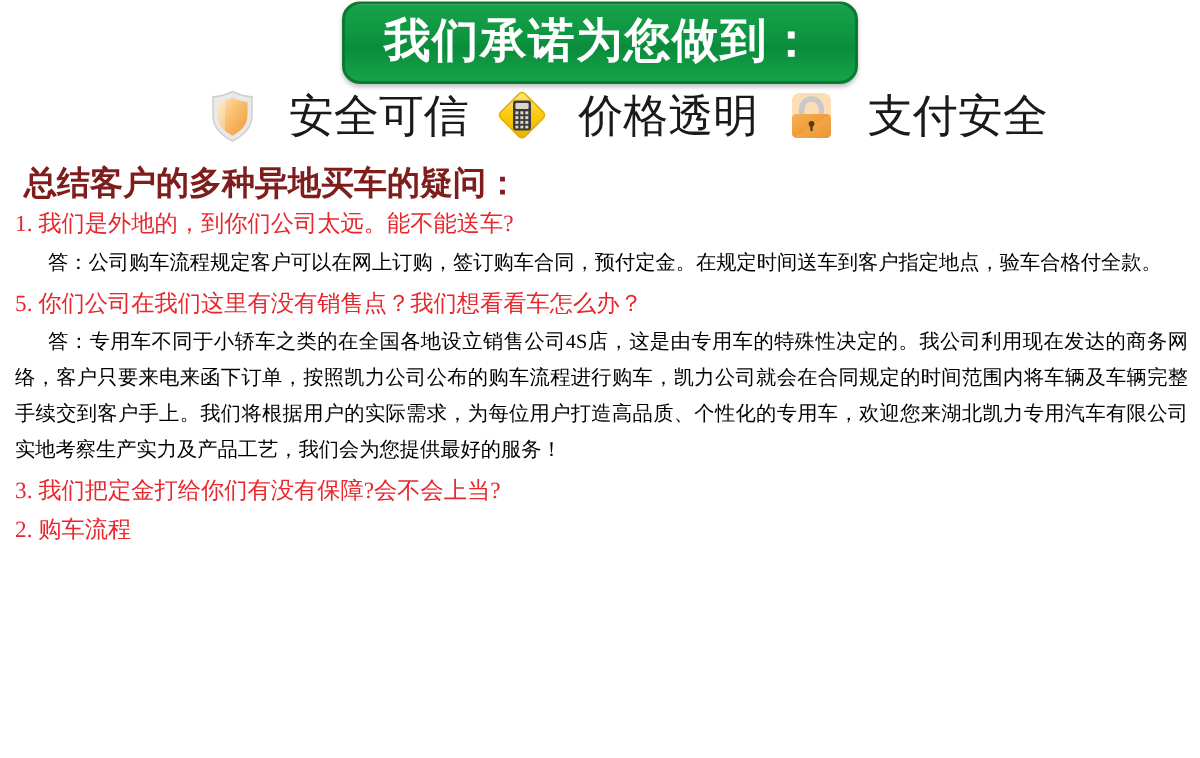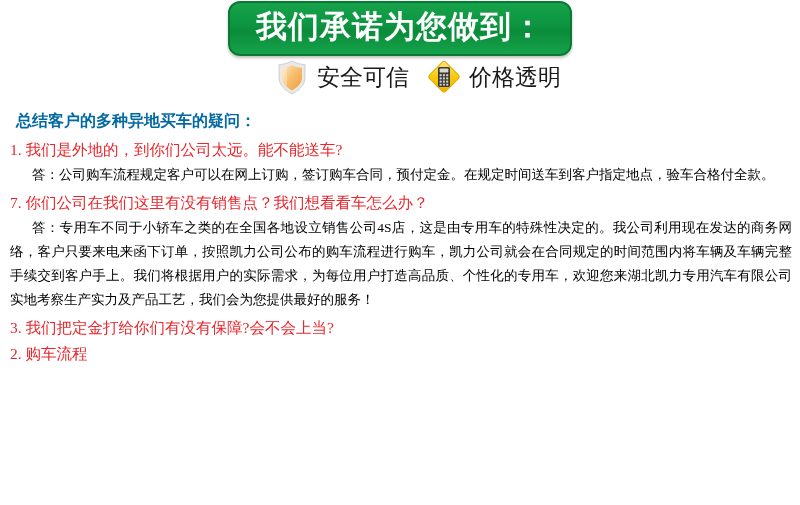--- a/index.html
+++ b/index.html
@@ -52,48 +52,48 @@
     gap: 0px;
     padding-left: 48px;
     box-sizing: border-box;
   }
   .feature {
     display: flex;
     align-items: center;
     margin-right: 6px;
   }
   .feature .label {
-    font-size: 23px;
+    font-size: 30px;
     color: #1a1a1a;
     white-space: nowrap;
-    margin-left: 5px;
+    margin-left: 18px;
     margin-right: 9px;
     font-family: "Liberation Serif", "DejaVu Serif", serif;
   }
   .icon-box {
     width: 40px;
     height: 40px;
     flex: 0 0 40px;
     position: relative;
   }
   .icon-box svg { display:block; }
 
   
   .content {
     padding: 4px 8px 0 8px;
     box-sizing: border-box;
     width: 800px;
   }
   .heading {
-    font-size: 16px;
-    color: #0369a1;
+    font-size: 22px;
+    color: #7f1d1d;
     font-weight: bold;
     margin: 0 0 4px 8px;
     line-height: 24px;
-    font-family: Liberation Mono, monospace;
+    font-family: Liberation Serif, serif;
   }
   .question {
     font-size: 15.5px;
     color: #e8262c;
     font-weight: normal;
     margin: 3px 0 2px 2px;
     line-height: 23px;
     font-family: "Liberation Serif", "DejaVu Serif", serif;
   }
   .answer {
@@ -170,30 +170,50 @@
           <rect x="15.6" y="26.8" width="2" height="1.8"></rect>
             <rect x="18.9" y="26.8" width="2" height="1.8"></rect>
             <rect x="22.2" y="26.8" width="2" height="1.8"></rect>
         </g>
       </svg>
     </span>
     <span class="label">价格透明</span>
   </div>
 
 
+  <div class="feature">
+    <span class="icon-box">
+      <svg width="40" height="40" viewBox="0 0 40 40">
+        <defs>
+          <linearGradient id="gLockBody" x1="0" y1="0" x2="1" y2="1">
+            <stop offset="0%" stop-color="#f7b15a"></stop>
+            <stop offset="55%" stop-color="#f09a31"></stop>
+            <stop offset="100%" stop-color="#e88a22"></stop>
+          </linearGradient>
+        </defs>
+        <rect x="7" y="5" width="26" height="30" rx="5" fill="#fbddb6"></rect>
+        <path d="M13.5 21 L13.5 15.5 A6.5 6.5 0 0 1 26.5 15.5 L26.5 21" fill="none" stroke="#c9c9c9" stroke-width="3.6"></path>
+        <rect x="7" y="19" width="26" height="16" rx="3" fill="url(#gLockBody)"></rect>
+        <path d="M7 35 L33 35 L33 19 Z" fill="#ffffff" opacity="0.10"></path>
+        <circle cx="20" cy="25.5" r="1.9" fill="#5d3a10"></circle>
+        <rect x="19.2" y="26.5" width="1.6" height="4" rx="0.7" fill="#5d3a10"></rect>
+      </svg>
+    </span>
+    <span class="label">支付安全</span>
+  </div>
 
 </div>
 
 <div class="content">
 
   <div class="heading">总结客户的多种异地买车的疑问：</div>
 
   <div class="question">1. 我们是外地的，到你们公司太远。能不能送车?</div>
   <div class="answer">答：公司购车流程规定客户可以在网上订购，签订购车合同，预付定金。在规定时间送车到客户指定地点，验车合格付全款。</div>
 
-  <div class="question">7. 你们公司在我们这里有没有销售点？我们想看看车怎么办？</div>
+  <div class="question">5. 你们公司在我们这里有没有销售点？我们想看看车怎么办？</div>
   <div class="answer">答：专用车不同于小轿车之类的在全国各地设立销售公司4S店，这是由专用车的特殊性决定的。我公司利用现在发达的商务网络，客户只要来电来函下订单，按照凯力公司公布的购车流程进行购车，凯力公司就会在合同规定的时间范围内将车辆及车辆完整手续交到客户手上。我们将根据用户的实际需求，为每位用户打造高品质、个性化的专用车，欢迎您来湖北凯力专用汽车有限公司实地考察生产实力及产品工艺，我们会为您提供最好的服务！</div>
 
   <div class="question">3. 我们把定金打给你们有没有保障?会不会上当?</div>
 
   <div class="question">2. 购车流程</div>
 
 </div>
 
 </body></html>

